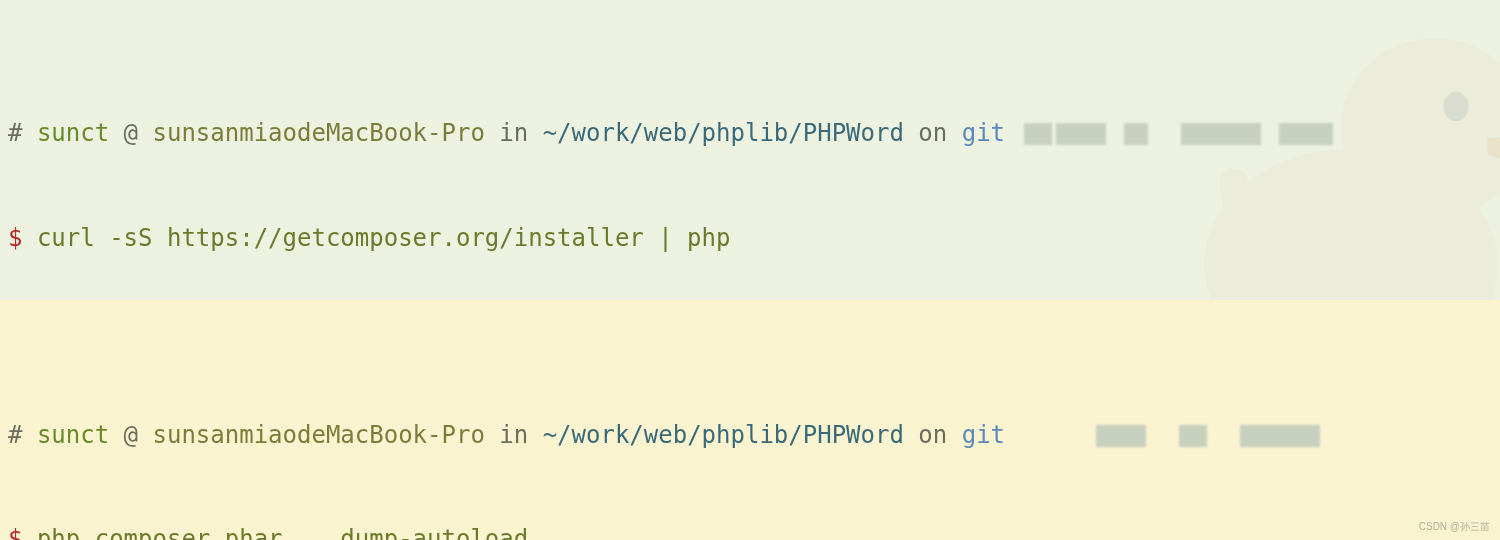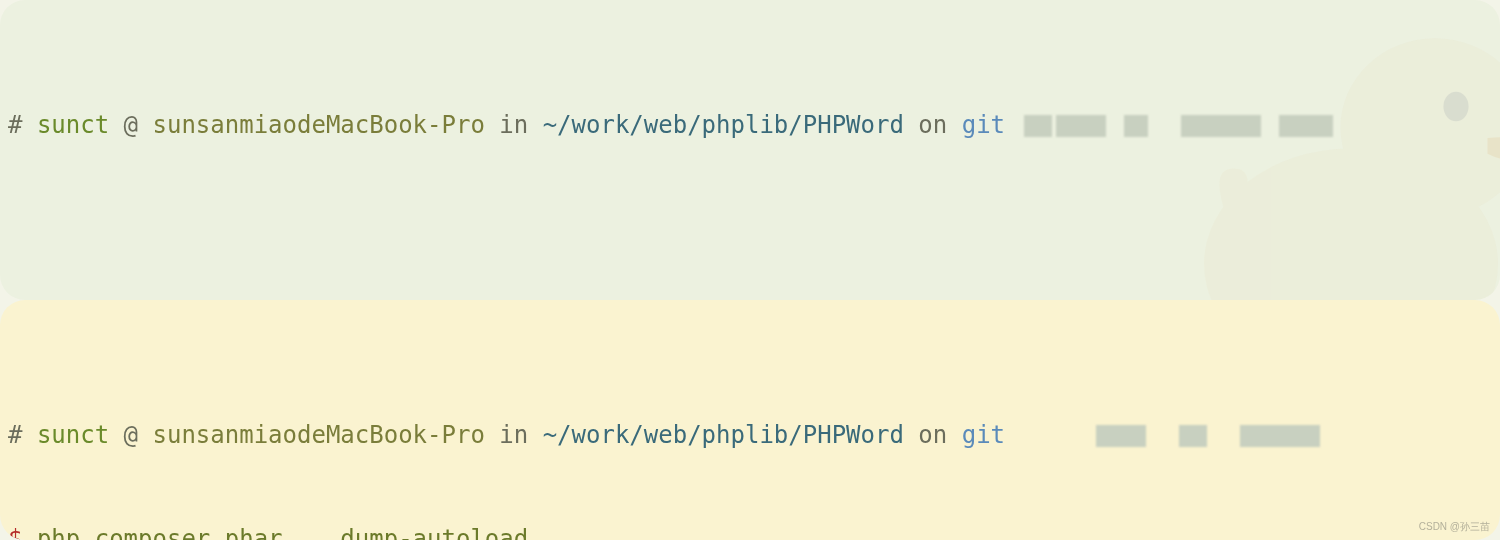--- a/index.html
+++ b/index.html
@@ -11,25 +11,24 @@
       font-family: "Menlo", "Monaco", "Consolas", monospace;
       font-size: 24px;
       line-height: 1.45;
       width: 1500px;
       height: 540px;
       overflow: hidden;
       position: relative;
       background: #f3f4e8;
     }
     .block {
-      padding: 4px 8px;
+      padding: 12px 8px;
       white-space: pre;
       overflow: hidden;
       position: relative;
-      border-radius: 25px;
     }
     .block-top {
       background: #ecf1e0;
       height: 300px;
     }
     .block-bottom {
       background: #faf3d0;
       height: 240px;
       padding-top: 48px;
     }
@@ -85,20 +84,21 @@
 
 <div class="block block-top">
   <svg class="bg-art" viewBox="0 0 400 400">
     <ellipse cx="220" cy="280" rx="140" ry="110" fill="#e8e0c0"></ellipse>
     <ellipse cx="300" cy="150" rx="90" ry="85" fill="#e8e0c0"></ellipse>
     <ellipse cx="320" cy="130" rx="12" ry="14" fill="#888"></ellipse>
     <path d="M 350 160 Q 395 155 390 180 Q 370 185 350 175 Z" fill="#d8a860"></path>
     <path d="M 140 280 Q 100 250 95 210 Q 92 185 115 190 Q 125 195 120 215 Q 125 240 155 260 Z" fill="#e8e0c0"></path>
   </svg>
   <div><span class="hash">#</span> <span class="user">sunct</span> <span class="at">@</span> <span class="host">sunsanmiaodeMacBook-Pro</span> <span class="in">in</span> <span class="path">~/work/web/phplib/PHPWord</span> <span class="on">on</span> <span class="git">git</span> <span class="pixelated px1"></span><span class="pixelated px2"></span> <span class="pixelated px3"></span>  <span class="pixelated px4"></span> <span class="pixelated px5"></span></div>
+  <div><span class="dollar">$</span> <span class="cmd">curl -sS https://getcomposer.org/installer | php</span></div>
   
   
   <div class="output"></div>
   
   
 </div>
 
 <div class="block block-bottom">
   <div><span class="hash">#</span> <span class="user">sunct</span> <span class="at">@</span> <span class="host">sunsanmiaodeMacBook-Pro</span> <span class="in">in</span> <span class="path">~/work/web/phplib/PHPWord</span> <span class="on">on</span> <span class="git">git</span>      <span class="pixelated px2"></span>  <span class="pixelated px1"></span>  <span class="pixelated px4"></span></div>
   <div><span class="dollar">$</span> <span class="cmd">php composer.phar    dump-autoload</span></div>

